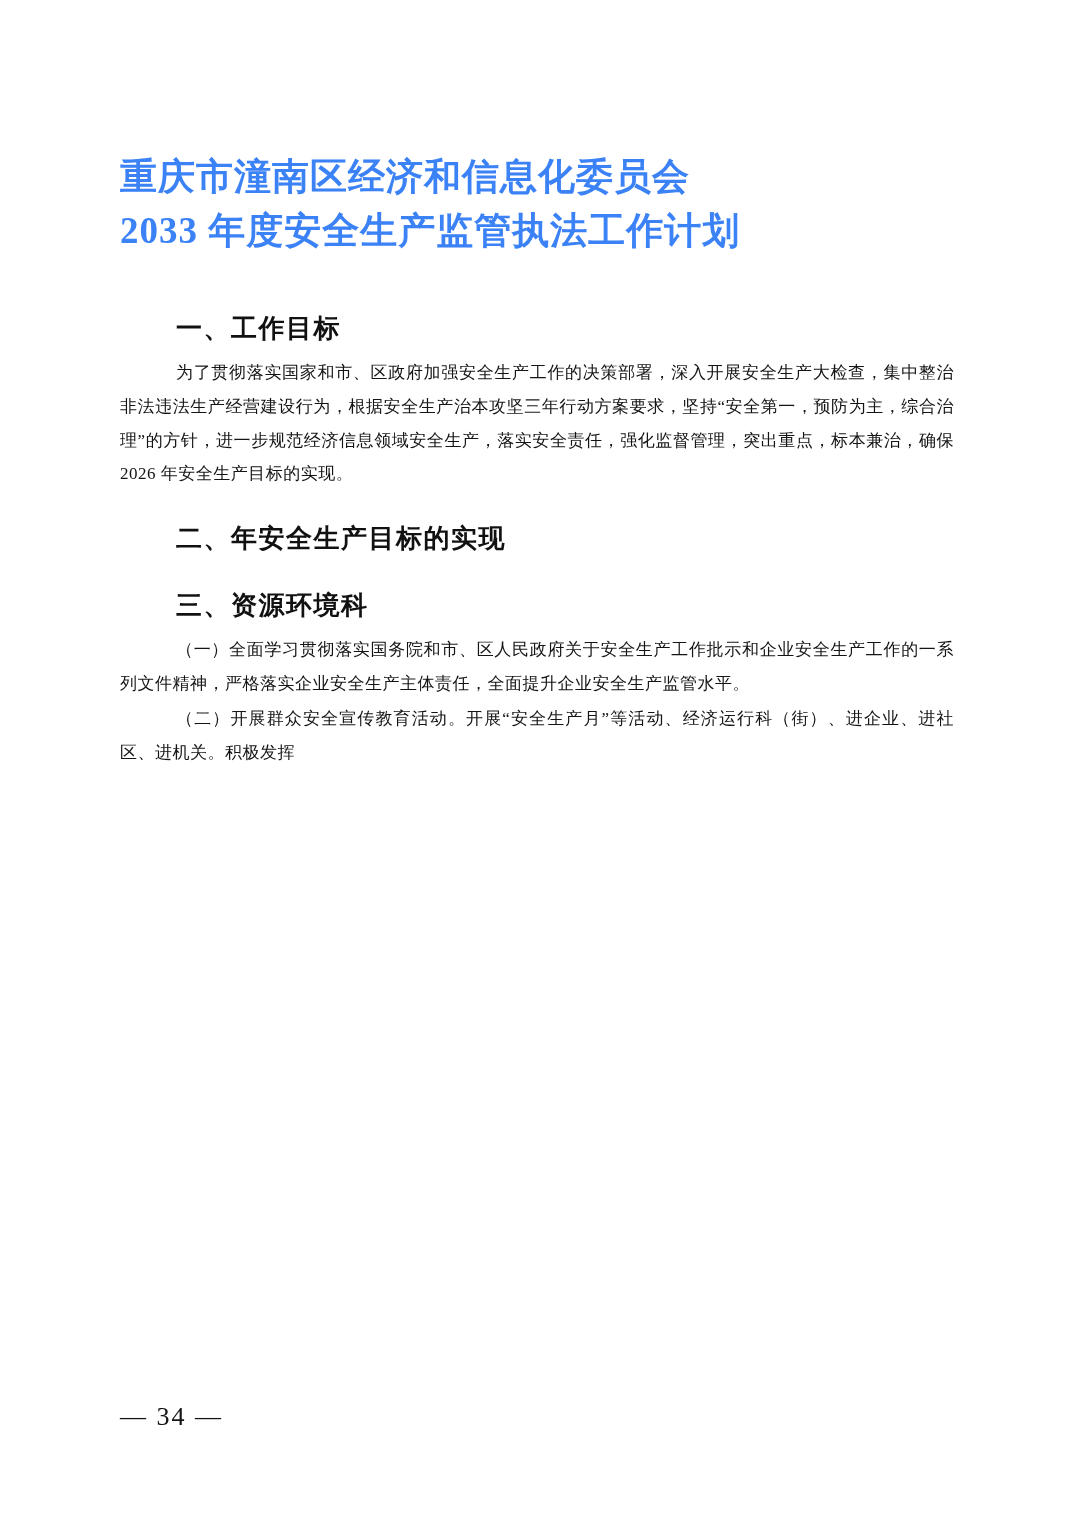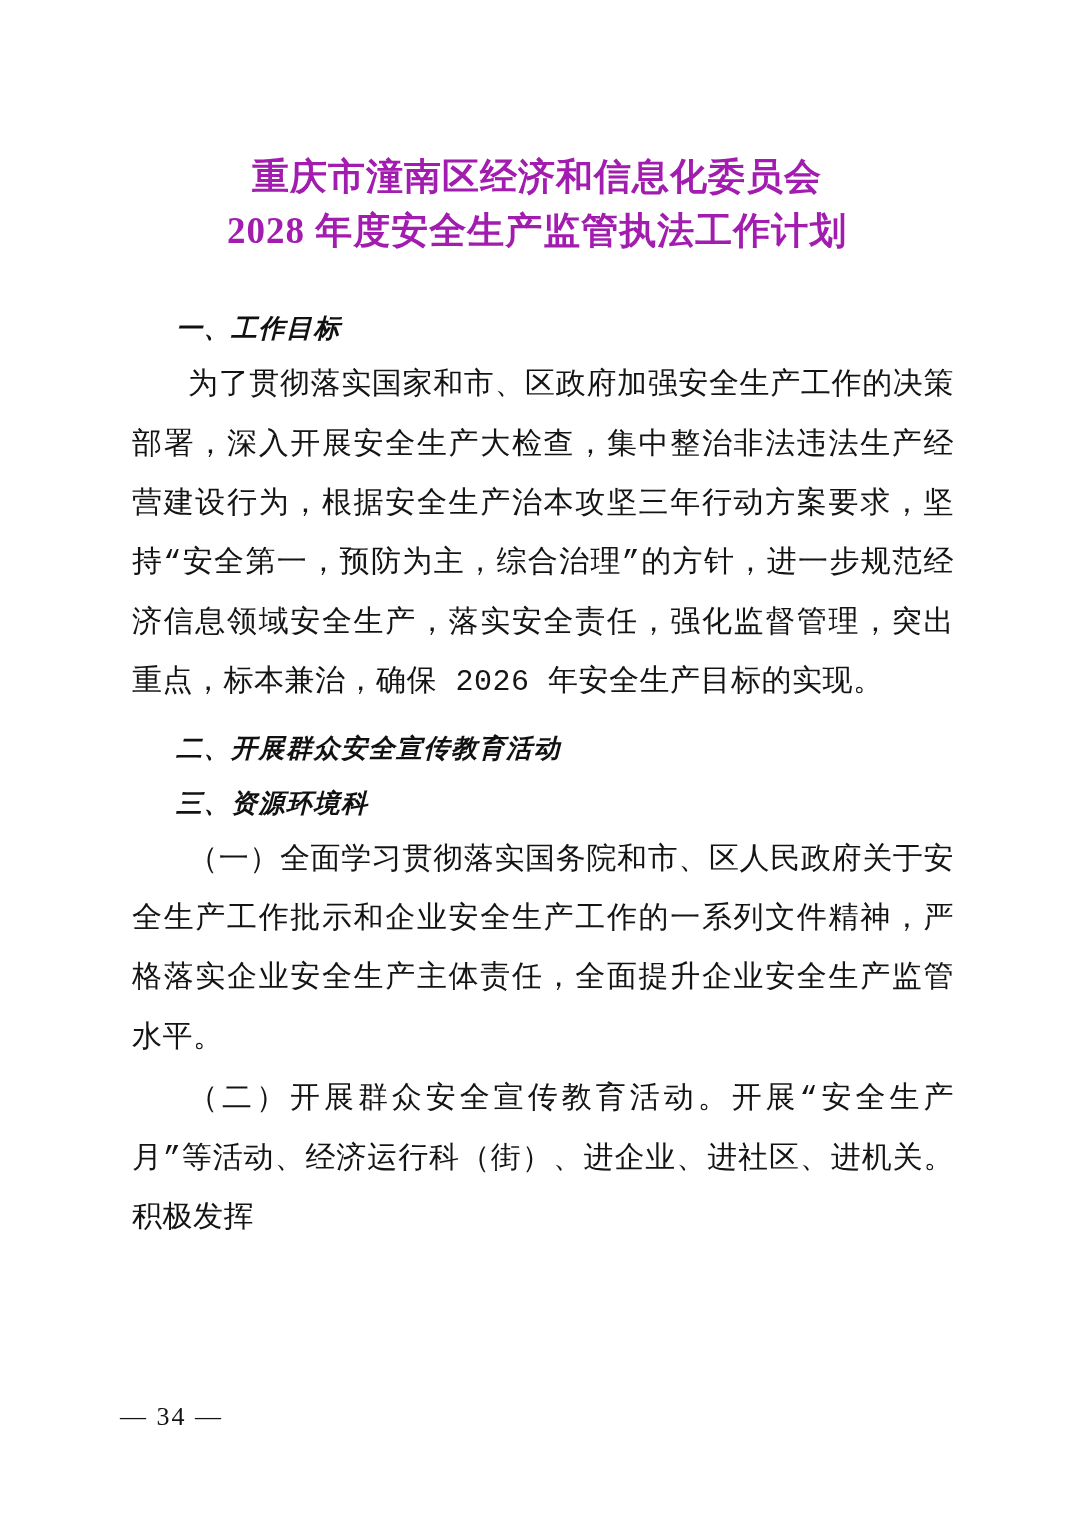--- a/index.html
+++ b/index.html
@@ -16,82 +16,79 @@
     overflow: hidden;
   }
   .page {
     width: 1074px;
     height: 1520px;
     box-sizing: border-box;
     padding: 150px 120px 0 120px;
     position: relative;
   }
   .doc-title {
-    text-align: center;
     font-family: "Liberation Serif", "DejaVu Serif", serif;
     font-weight: bold;
     font-size: 37px;
     line-height: 1.45;
     letter-spacing: 1px;
-    color: #a21caf;
+    color: #3b82f6;
     margin: 0 0 52px 0;
   }
   .doc-title .title-line {
     display: block;
     white-space: nowrap;
   }
   .section-heading {
     font-family: "Liberation Sans", "DejaVu Sans", sans-serif;
     font-weight: bold;
     font-size: 26px;
     line-height: 1.5;
     letter-spacing: 1.5px;
     color: #111111;
-    margin: 16px 0 8px 0;
+    margin: 28px 0 8px 0;
     text-indent: 56px;
-    font-style: italic;
   }
   .para {
-    font-size: 30px;
+    font-size: 17px;
     line-height: 1.98;
     text-align: justify;
     text-justify: inter-ideograph;
     letter-spacing: 0.5px;
-    margin: 0 0 2px 12px;
+    margin: 0 0 2px 0;
     text-indent: 56px;
     color: #141414;
-    font-family: Liberation Mono, monospace;
   }
   .page-number {
     position: absolute;
     left: 120px;
     bottom: 88px;
     font-size: 26px;
     letter-spacing: 2px;
     color: #141414;
     margin-top: 10px;
   }
 </style>
 </head>
 <body>
 
 <div class="page">
 
   <div class="doc-title">
     <span class="title-line">重庆市潼南区经济和信息化委员会</span>
-    <span class="title-line">2028 年度安全生产监管执法工作计划</span>
+    <span class="title-line">2033 年度安全生产监管执法工作计划</span>
   </div>
 
   <div class="section">
     <div class="section-heading">一、工作目标</div>
     <p class="para">为了贯彻落实国家和市、区政府加强安全生产工作的决策部署，深入开展安全生产大检查，集中整治非法违法生产经营建设行为，根据安全生产治本攻坚三年行动方案要求，坚持“安全第一，预防为主，综合治理”的方针，进一步规范经济信息领域安全生产，落实安全责任，强化监督管理，突出重点，标本兼治，确保 2026 年安全生产目标的实现。</p>
   </div>
 
   <div class="section">
-    <div class="section-heading">二、开展群众安全宣传教育活动</div>
+    <div class="section-heading">二、年安全生产目标的实现</div>
   </div>
 
   <div class="section">
     <div class="section-heading">三、资源环境科</div>
     <p class="para">（一）全面学习贯彻落实国务院和市、区人民政府关于安全生产工作批示和企业安全生产工作的一系列文件精神，严格落实企业安全生产主体责任，全面提升企业安全生产监管水平。</p>
     <p class="para">（二）开展群众安全宣传教育活动。开展“安全生产月”等活动、经济运行科（街）、进企业、进社区、进机关。积极发挥</p>
   </div>
 
   <div class="page-number">— 34 —</div>
 

